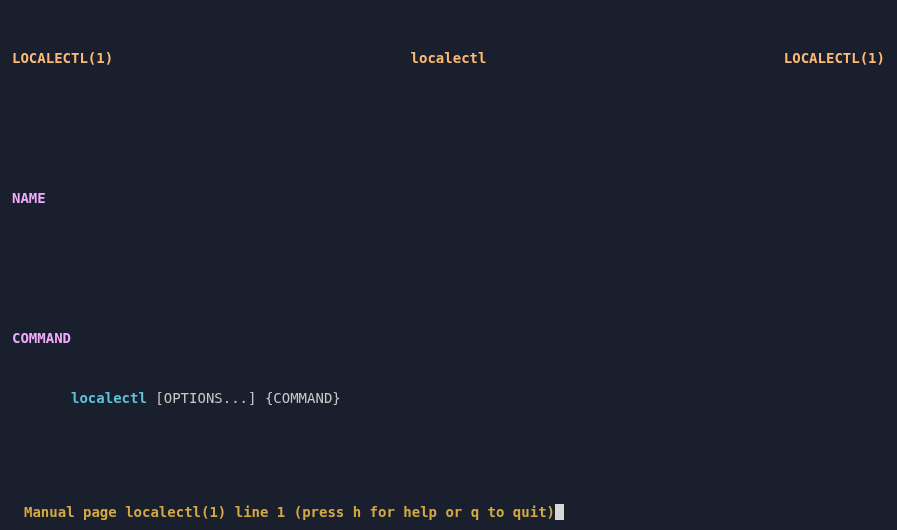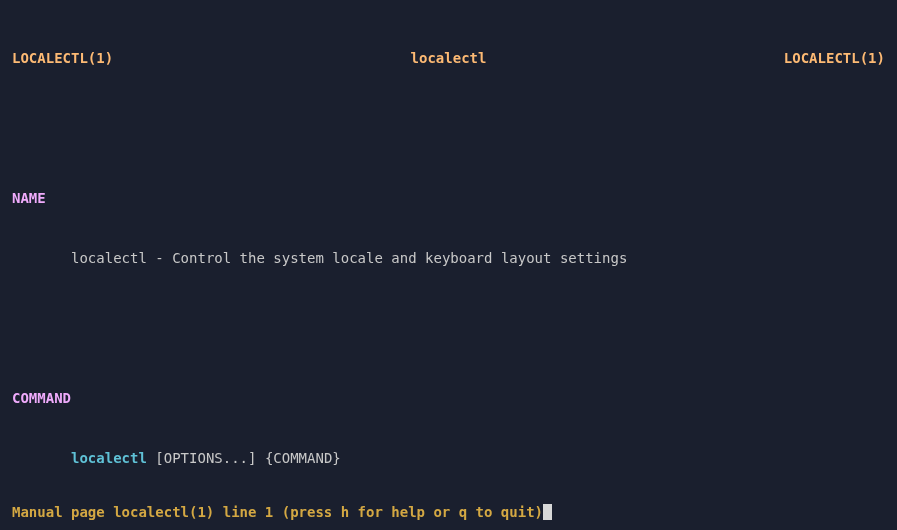--- a/index.html
+++ b/index.html
@@ -33,21 +33,21 @@
     font-weight: bold;
   }
   .body-text {
     color: #c8c8c8;
   }
   .status-line {
     color: #d4a843;
     font-weight: bold;
     position: absolute;
     bottom: 8px;
-    left: 12px;
+    left: 24px;
   }
   .cursor {
     display: inline-block;
     width: 9px;
     height: 16px;
     background: #d8d8d8;
     vertical-align: text-bottom;
   }
 </style>
 </head>
@@ -55,21 +55,20 @@
 
 <div class="terminal">
   <div class="header-line">
     <span>LOCALECTL(1)</span>
     <span>localectl</span>
     <span>LOCALECTL(1)</span>
   </div>
   <div>&nbsp;</div>
 
   <div class="section-header">NAME</div>
-  <div class="body-text">       <span>localectl - Control the system locale and keyboard layout settings</span></div>
   <div>&nbsp;</div>
 
   <div class="section-header">COMMAND</div>
   <div>       <span class="cyan-bold">localectl</span><span class="body-text"> [OPTIONS...] {COMMAND}</span></div>
   <div>&nbsp;</div>
 
   
   
   
   

